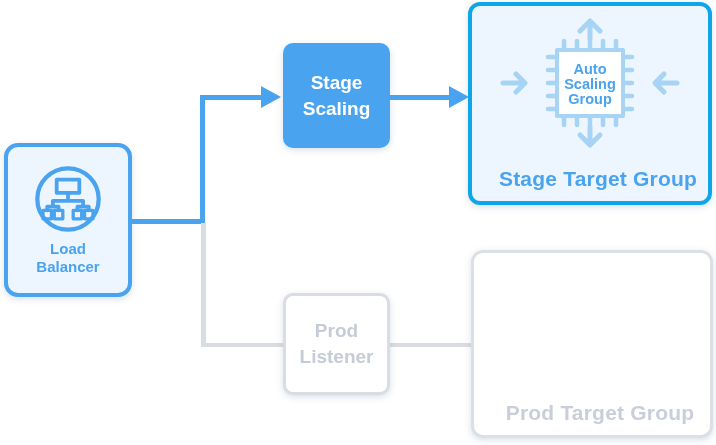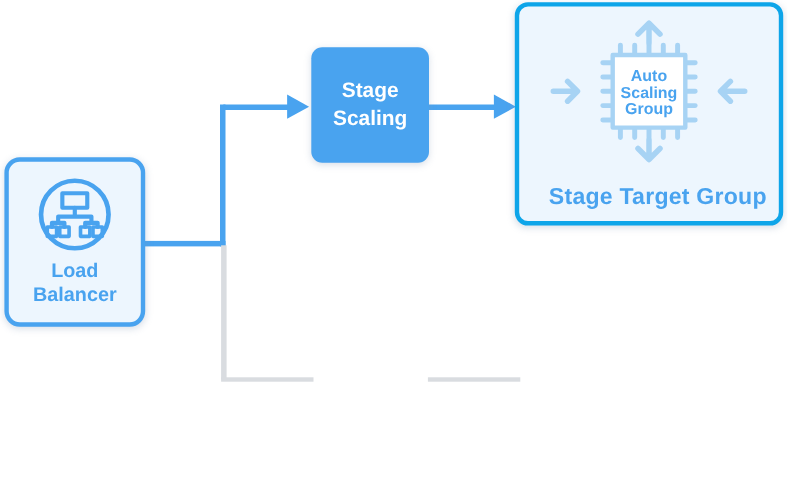--- a/index.html
+++ b/index.html
@@ -7,21 +7,21 @@
     position:relative;width:716px;height:445px;background:#ffffff;overflow:hidden;
     font-family:"Liberation Sans","DejaVu Sans",sans-serif;
   }
   .node{position:absolute;box-sizing:border-box;display:flex;flex-direction:column;
         align-items:center;justify-content:center;text-align:center;}
   .shadow{box-shadow:0 2px 7px rgba(125,150,180,0.30);}
 
   
   .lb{left:4px;top:143px;width:128px;height:154px;background:#edf6fe;
       border:4px solid #49a3ef;border-radius:14px;}
-  .lb-label{margin-top:7px;color:#49a3ef;font-size:18px;font-weight:600;line-height:1.2;width:90px;}
+  .lb-label{margin-top:7px;color:#49a3ef;font-size:15px;font-weight:600;line-height:1.2;width:90px;}
 
   
   .stage-listener{left:283px;top:43px;width:107px;height:105px;background:#49a3ef;
       border-radius:10px;}
   .stage-listener .lbl{color:#ffffff;font-size:19px;font-weight:600;line-height:1.35;width:80px;}
   .prod-listener{left:283px;top:293px;width:107px;height:102px;background:#ffffff;
       border:3px solid #d9dde3;border-radius:10px;}
   .prod-listener .lbl{color:#c6ccd6;font-size:19px;font-weight:600;line-height:1.35;width:90px;}
 
   
@@ -77,20 +77,23 @@
         <rect x="53.5" y="48" width="9" height="9" stroke-width="3.5"></rect>
       </g>
     </svg>
     <div class="lb-label">Load Balancer</div>
   </div>
 
   <div class="node stage-listener shadow">
     <div class="lbl">Stage Scaling</div>
   </div>
 
+  <div class="node prod-listener shadow">
+    <div class="lbl">Prod Listener</div>
+  </div>
 
   <div class="node stage-tg shadow">
     <svg class="asg-icon" width="180" height="142" viewBox="0 0 180 142">
       <g fill="none" stroke="#a7d3f4" stroke-linecap="round" stroke-linejoin="round">
 
         <path stroke-width="4.5" d="M64 23 V32 M77 23 V32 M90 23 V32 M103 23 V32 M116 23 V32
                  M64 98 V107 M77 98 V107 M90 98 V107 M103 98 V107 M116 98 V107
                  M48 39 H57 M48 52 H57 M48 65 H57 M48 78 H57 M48 91 H57
                  M123 39 H132 M123 52 H132 M123 65 H132 M123 78 H132 M123 91 H132"></path>
 
@@ -103,14 +106,17 @@
       </g>
       <g fill="#49a3ef" font-size="14.5" font-weight="600" text-anchor="middle" font-family="Liberation Sans, DejaVu Sans, sans-serif">
         <text x="90" y="56">Auto</text>
         <text x="90" y="71">Scaling</text>
         <text x="90" y="86">Group</text>
       </g>
     </svg>
     <div class="tg-label">Stage Target Group</div>
   </div>
 
+  <div class="node prod-tg shadow">
+    <div class="tg-label">Prod Target Group</div>
+  </div>
 
 </div>
 
 </body></html>

